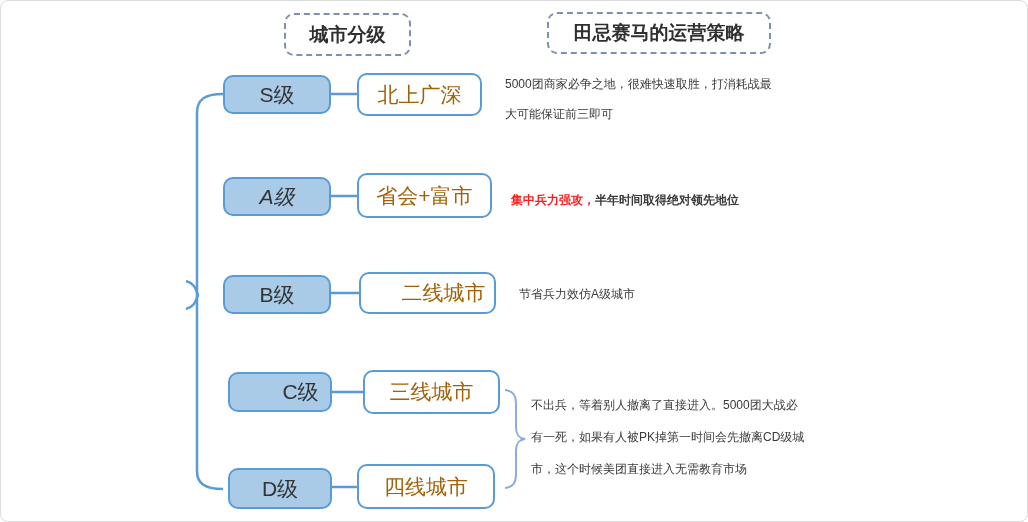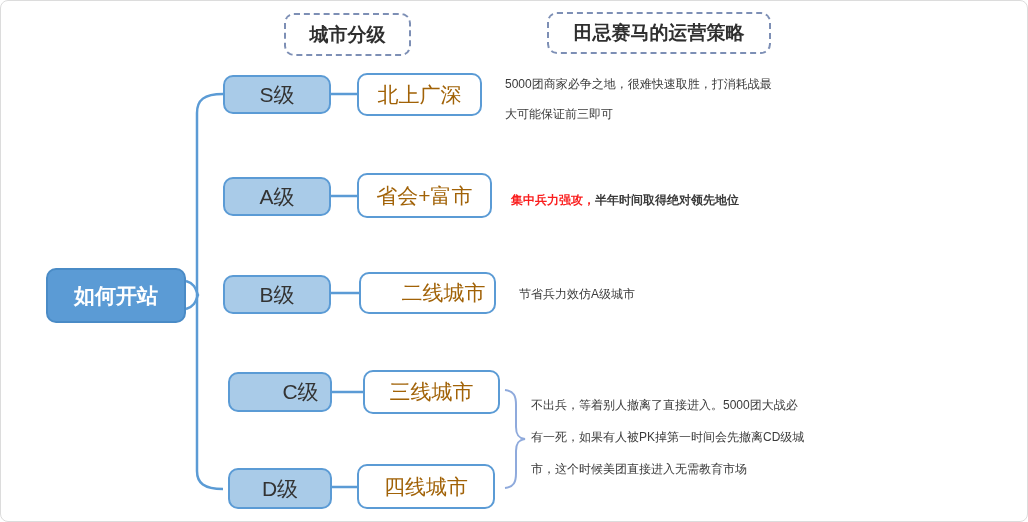--- a/index.html
+++ b/index.html
@@ -57,21 +57,21 @@
   .tier-box {
     position: absolute;
     background: #a9cbe8;
     border: 2px solid #5b9bd5;
     border-radius: 10px;
     display: flex; align-items: center; justify-content: center;
     font-size: 21px; color: #333333;
     box-sizing: border-box;
   }
   .tier-s { left: 222px; top: 74px;  width: 108px; height: 39px; }
-  .tier-a { left: 222px; top: 176px; width: 108px; height: 39px; }
+  .tier-a { left: 222px; top: 176px; width: 108px; height: 39px; font-style: italic; }
   .tier-b { left: 222px; top: 274px; width: 108px; height: 39px; }
   .tier-c { left: 227px; top: 371px; width: 104px; height: 40px; padding-left: 41px; }
   .tier-d { left: 227px; top: 467px; width: 104px; height: 41px; }
 
   .city-box {
     position: absolute;
     background: #ffffff;
     border: 2px solid #5b9bd5;
     border-radius: 10px;
     display: flex; align-items: center; justify-content: center;
@@ -112,21 +112,20 @@
     <path class="conn" d="M 330 292 L 358 292"></path>
     <path class="conn" d="M 331 391 L 362 391"></path>
     <path class="conn" d="M 331 486 L 356 486"></path>
 
     <path class="brace" d="M 504 389 C 513 390 515 395 515 404 L 515 426 C 515 433 517 437 524 438 C 517 439 515 443 515 450 L 515 472 C 515 481 513 486 504 487"></path>
   </svg>
 
   <div class="dashed-box header-city">城市分级</div>
   <div class="dashed-box header-strategy">田忌赛马的运营策略</div>
 
-  <div class="root-node">如何开站</div>
 
   <div class="tier-box tier-s">S级</div>
   <div class="tier-box tier-a">A级</div>
   <div class="tier-box tier-b">B级</div>
   <div class="tier-box tier-c">C级</div>
   <div class="tier-box tier-d">D级</div>
 
   <div class="city-box city-s">北上广深</div>
   <div class="city-box city-a">省会+富市</div>
   <div class="city-box city-b">二线城市</div>

